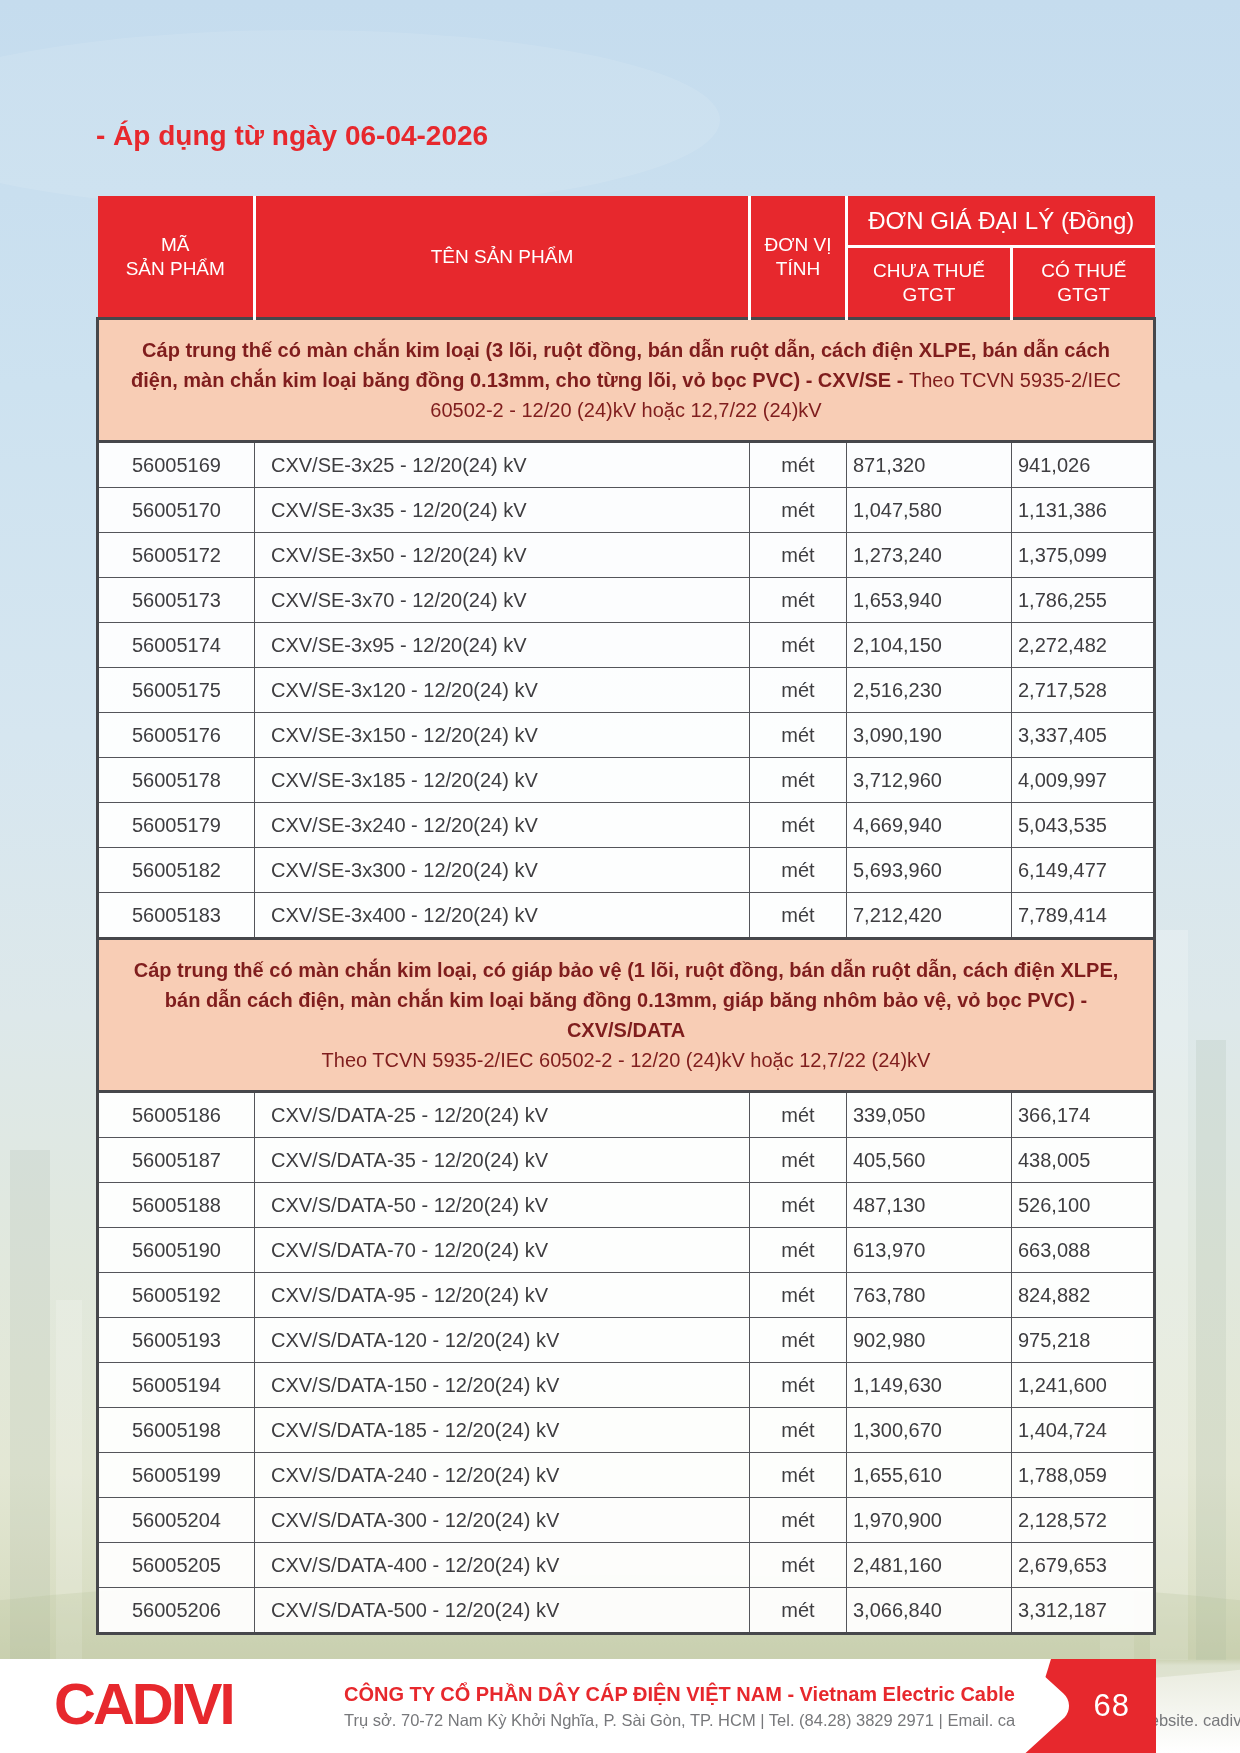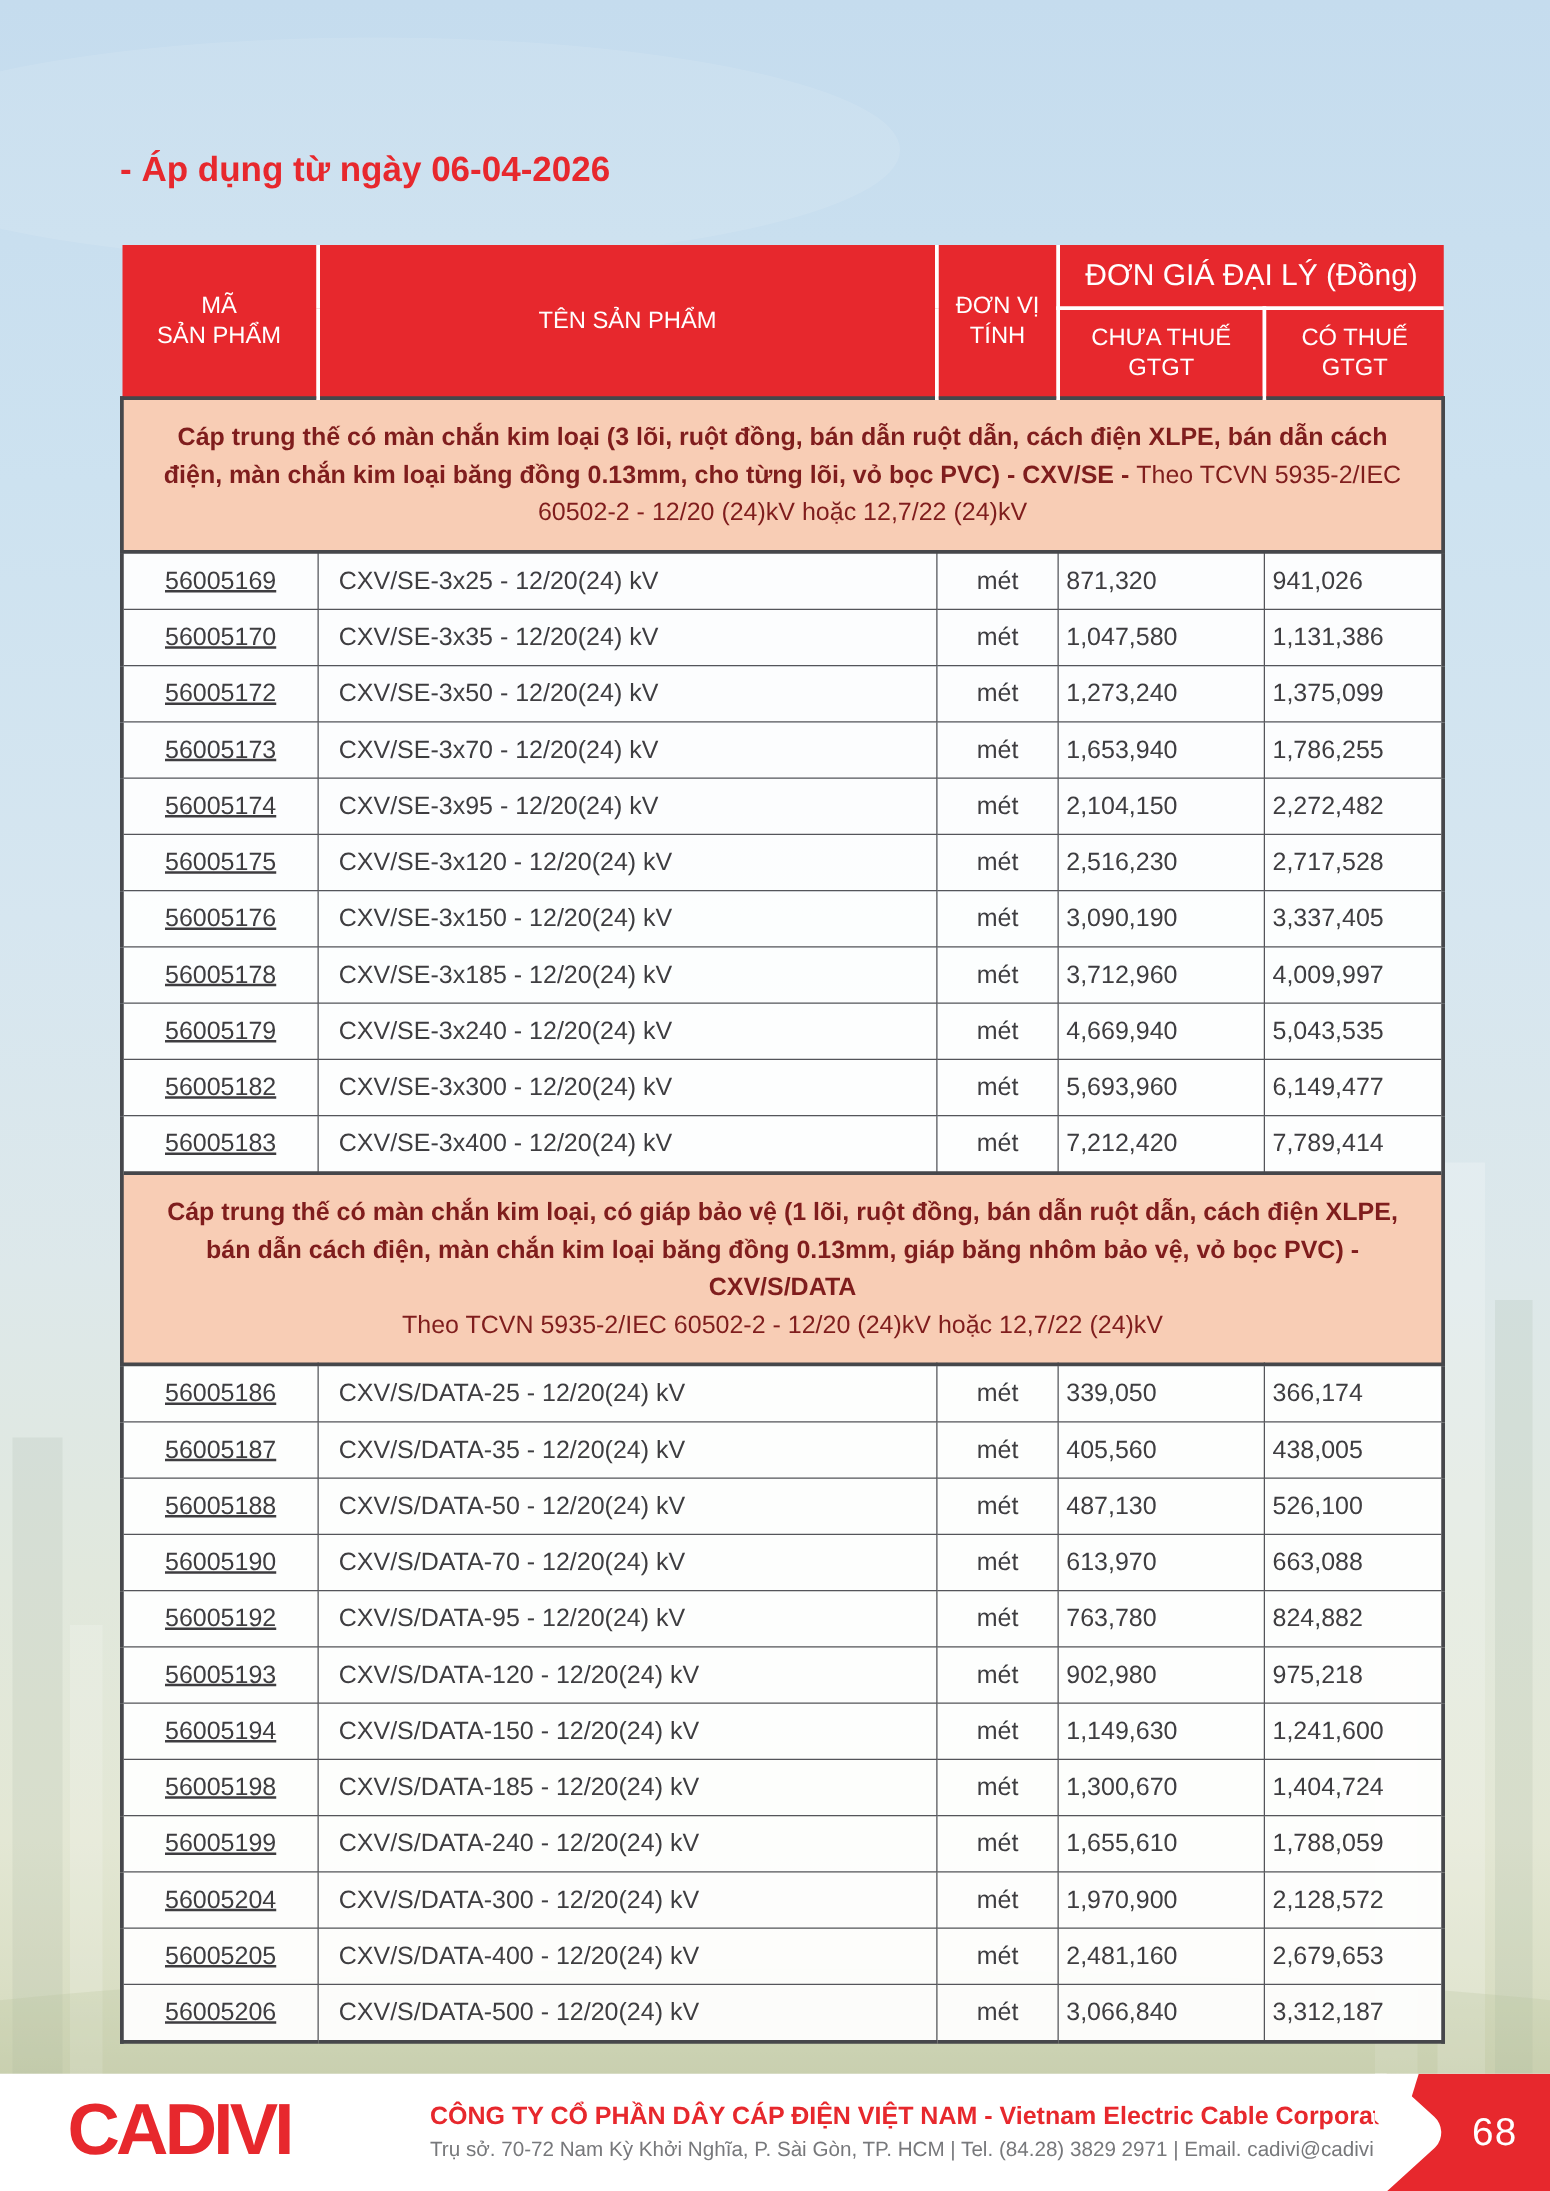--- a/index.html
+++ b/index.html
@@ -36,26 +36,26 @@
   tbody td:first-child{border-left:3px solid #46474b;}
   tbody td:last-child{border-right:3px solid #46474b;}
   tbody tr:last-child td{border-bottom:3px solid #46474b;}
   tbody tr.section-band td{
     background:#f8cdb5;border-top:3px solid #46474b;border-bottom:3px solid #46474b;
     text-align:center;color:#7f1d1d;font-size:20px;line-height:30px;padding:15px 28px;
   }
   tbody tr.section-band .sb{font-weight:bold;}
   tbody tr.section-band .sn{font-weight:normal;}
   tbody tr.section-band .sn.nl{display:block;}
-  td.c-code{text-align:center;text-decoration:underline;}
+  td.c-code{text-align:center;}
   td.c-name{text-align:left;padding-left:16px;}
   td.c-unit{text-align:center;}
   td.c-price{text-align:left;}
   
-  .footer{position:absolute;left:0;bottom:0;width:1240px;height:94px;background:#ffffff;}
+  .footer{position:absolute;left:0;bottom:0;width:1108px;height:94px;background:#ffffff;padding-left:48px;}
   .footer .logo{
     position:absolute;left:54px;top:50%;transform:translateY(-54%);
     font-size:58px;font-weight:bold;color:#e7282d;letter-spacing:-3px;
   }
   .footer .company{position:absolute;left:344px;top:50%;transform:translateY(-50%);}
   .footer .company .line1{font-size:20px;font-weight:bold;color:#e7282d;margin-bottom:5px;white-space:nowrap;}
   .footer .company .line2{font-size:16.5px;color:#77787b;white-space:nowrap;}
   .page-badge{position:absolute;right:0;bottom:0;width:140px;height:94px;}
   .page-badge svg{position:absolute;inset:0;}
   .page-badge .num{

